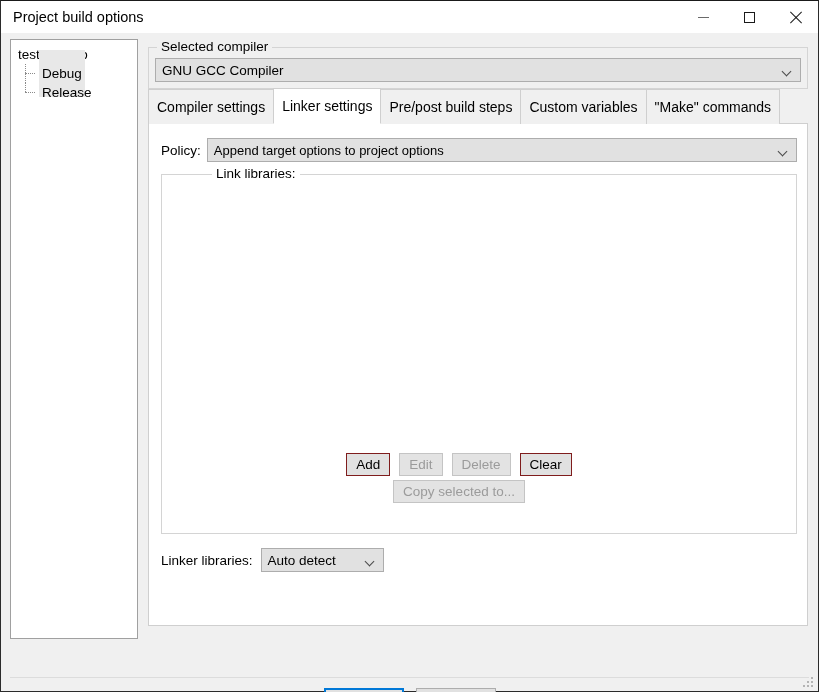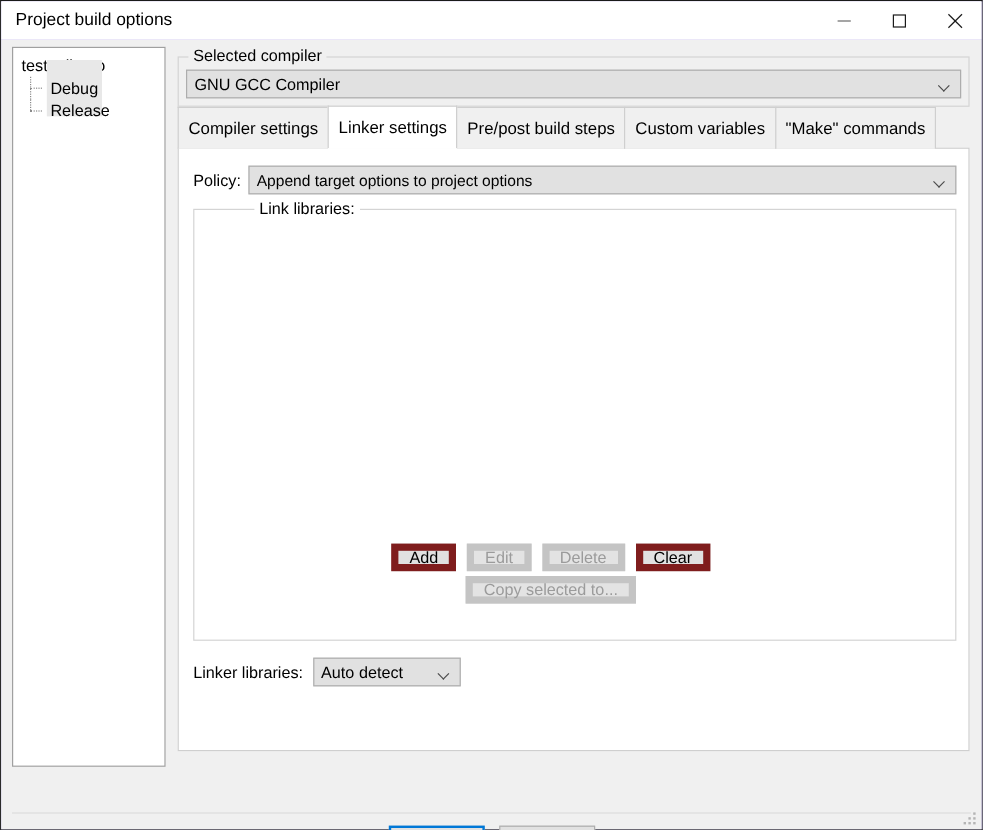--- a/index.html
+++ b/index.html
@@ -6,21 +6,21 @@
   html, body {
     margin: 0; padding: 0;
     width: 819px; height: 692px;
     background: #ffffff;
     font-family: "Liberation Sans", sans-serif;
     overflow: hidden;
   }
   #window {
     position: relative;
     width: 819px; height: 692px;
-    background: #c4b5fd;
+    background: #a21caf;
     border: 1px solid #2b2b2b;
     border-top: 1px solid #1a1a1a;
   }
   
   #titlebar {
     position: absolute; left: 0; top: 0;
     width: 817px; height: 32px;
     background: #ffffff;
     display: flex; align-items: center;
   }
@@ -187,21 +187,21 @@
     line-height: 17px;
   }
 
   
   .listbtns {
     position: absolute; left: 0; top: 278px; width: 594px;
     display: flex; justify-content: center; gap: 9px;
   }
   .btn {
     min-width: 36px; height: 23px;
-    background: #e1e1e1; border: 6px solid #7f1d1d;
+    background: #e1e1e1; border: 1px solid #7f1d1d;
     font-size: 13.5px; color: #000;
     display: flex; align-items: center; justify-content: center;
     padding: 0 9px;
     white-space: nowrap;
   }
   .btn.disabled { color: #9b9b9b; border-color: #c4c4c4; background: #e3e3e3; }
   .copybtn-wrap {
     position: absolute; left: 0; top: 305px; width: 594px;
     display: flex; justify-content: center;
   }

